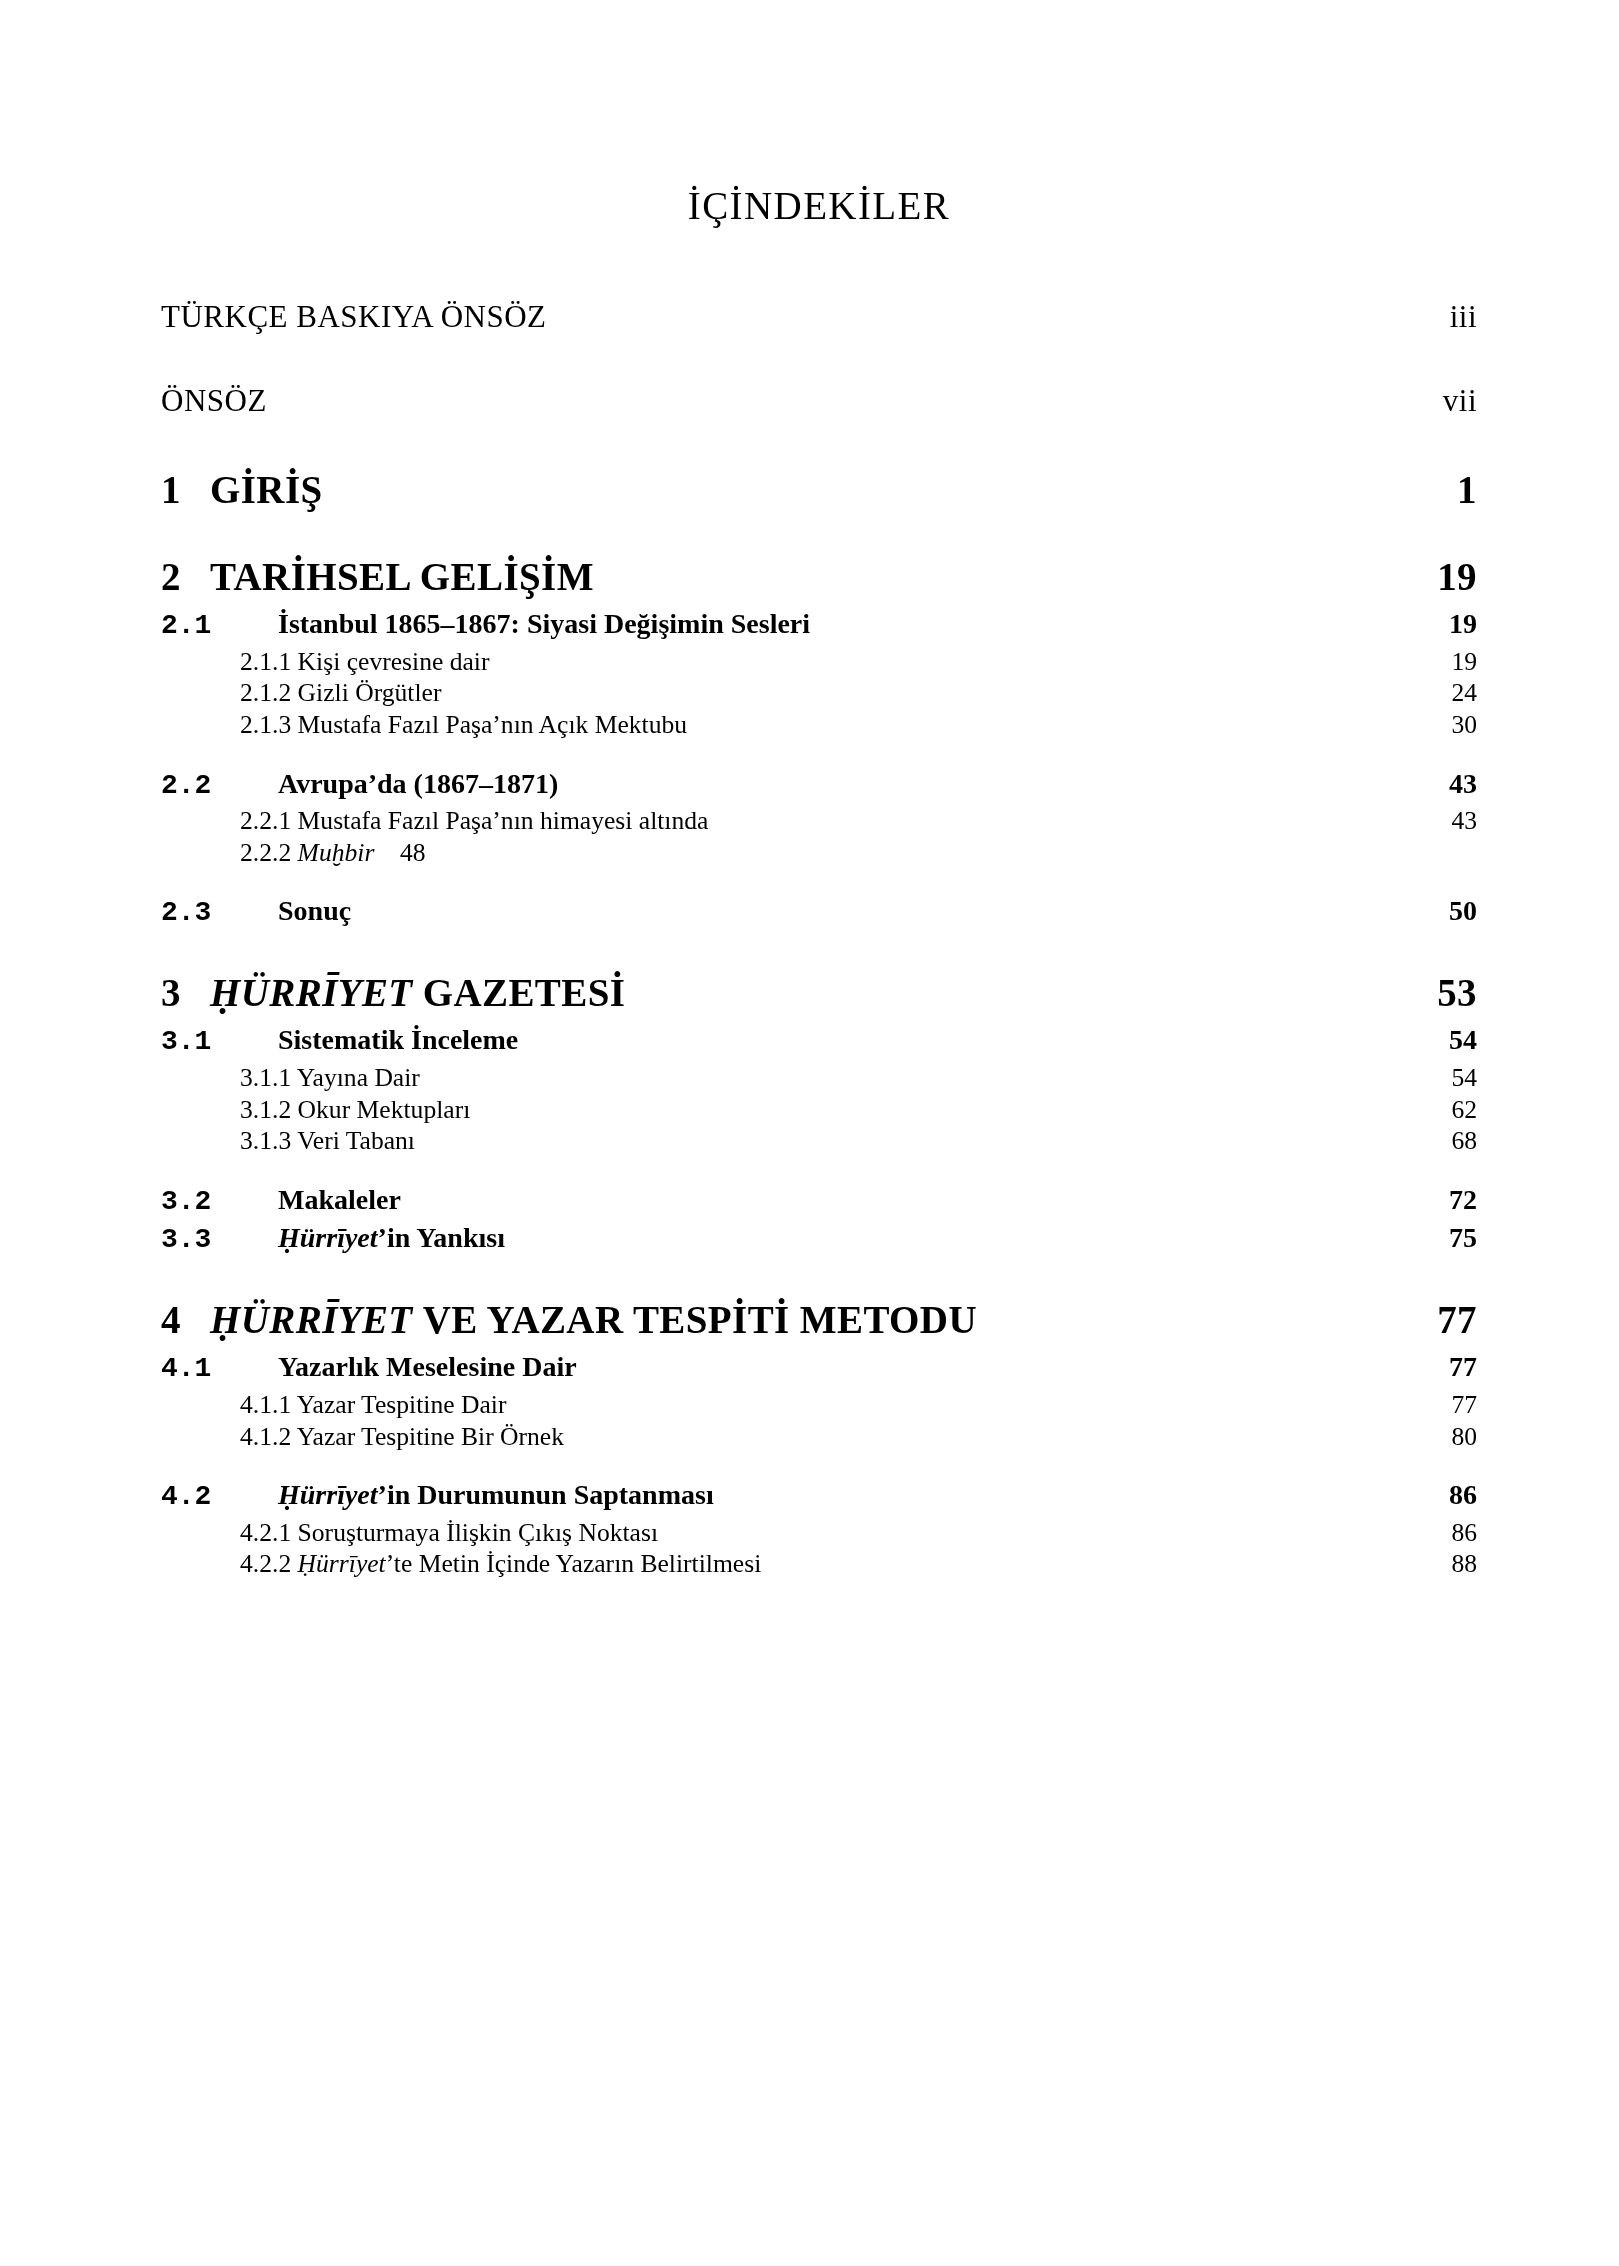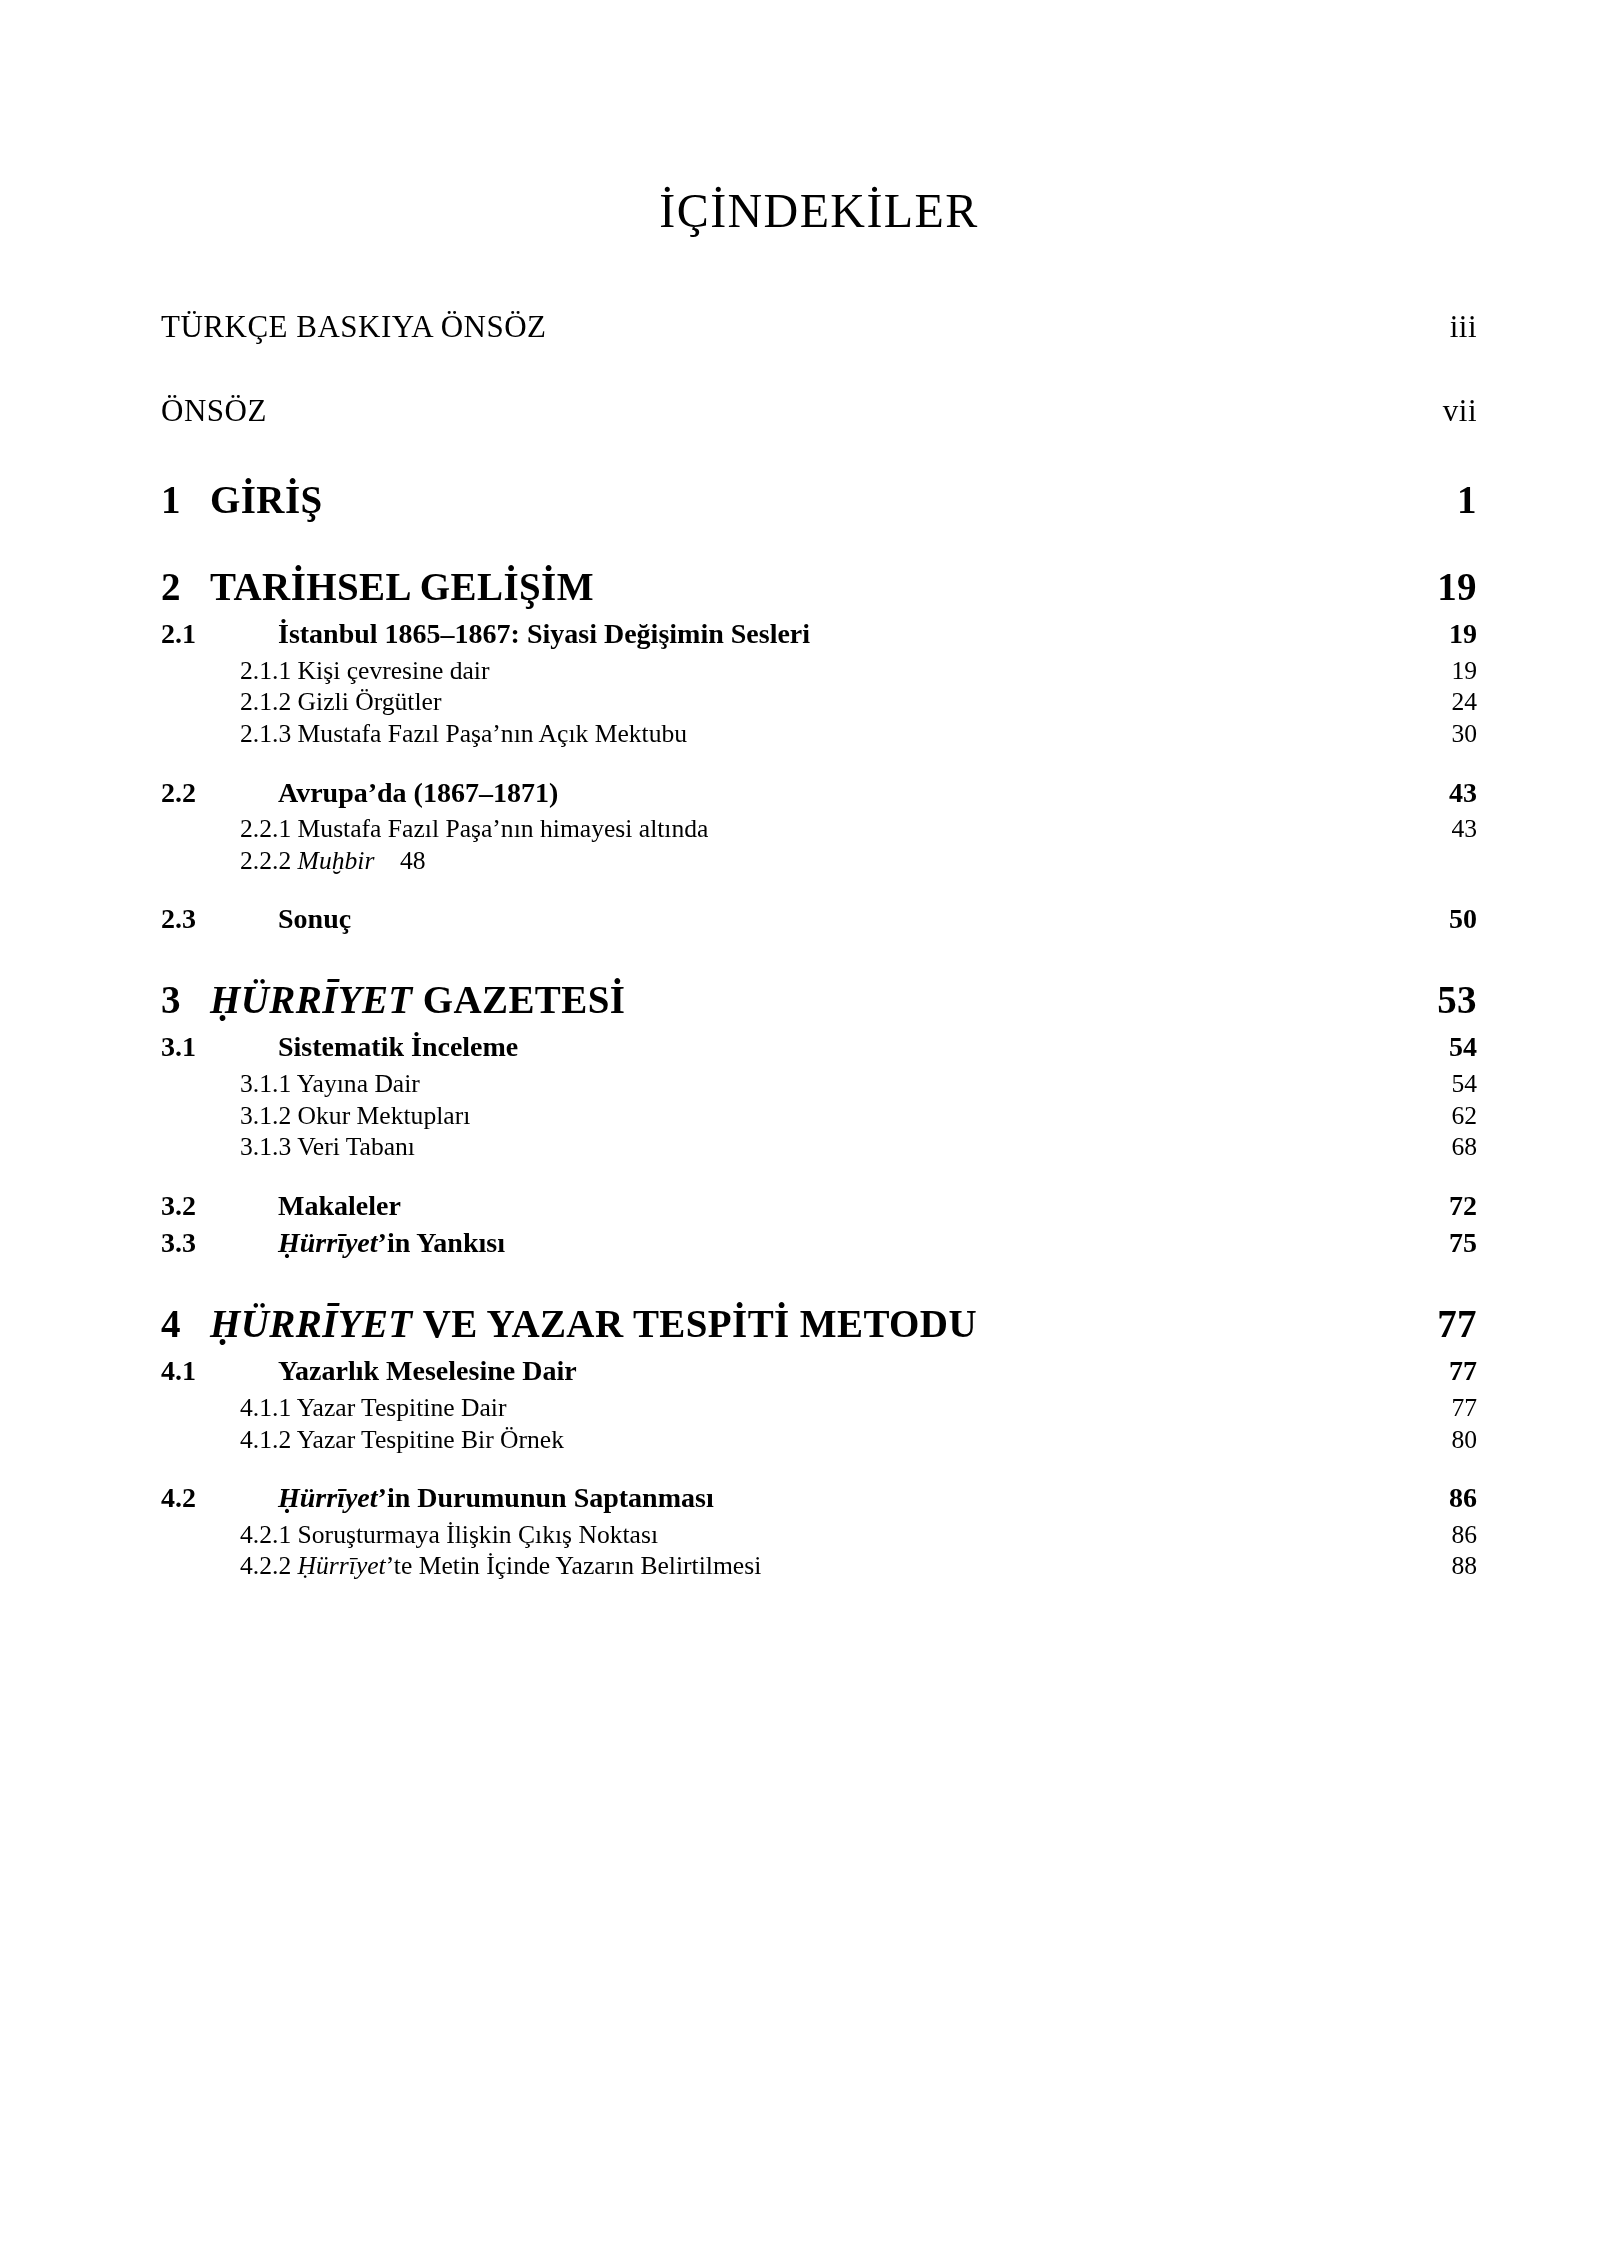--- a/index.html
+++ b/index.html
@@ -23,21 +23,21 @@
     overflow: hidden;
   }
   .content {
     position: absolute;
     left: 161px;
     top: 183px;
     width: 1316px;
   }
   .toc-title {
     text-align: center;
-    font-size: 48px;
+    font-size: 39px;
     letter-spacing: 1.4px;
     margin: 0 0 71px 0;
     font-weight: 400;
   }
 
   
   .row {
     display: flex;
     align-items: baseline;
     width: 100%;
@@ -84,20 +84,21 @@
   
   .lvl2 {
     font-size: 28px;
     font-weight: bold;
     margin-top: 20px;
     margin-bottom: 5.5px;
   }
   .lvl2 .num {
     display: inline-block;
     width: 117px;
+    font-family: Liberation Mono, monospace;
   }
   .lvl2 .page-no {
     font-weight: bold;
   }
 
   
   .lvl3 {
     font-size: 25.6px;
     font-weight: normal;
     margin-top: 1.8px;

